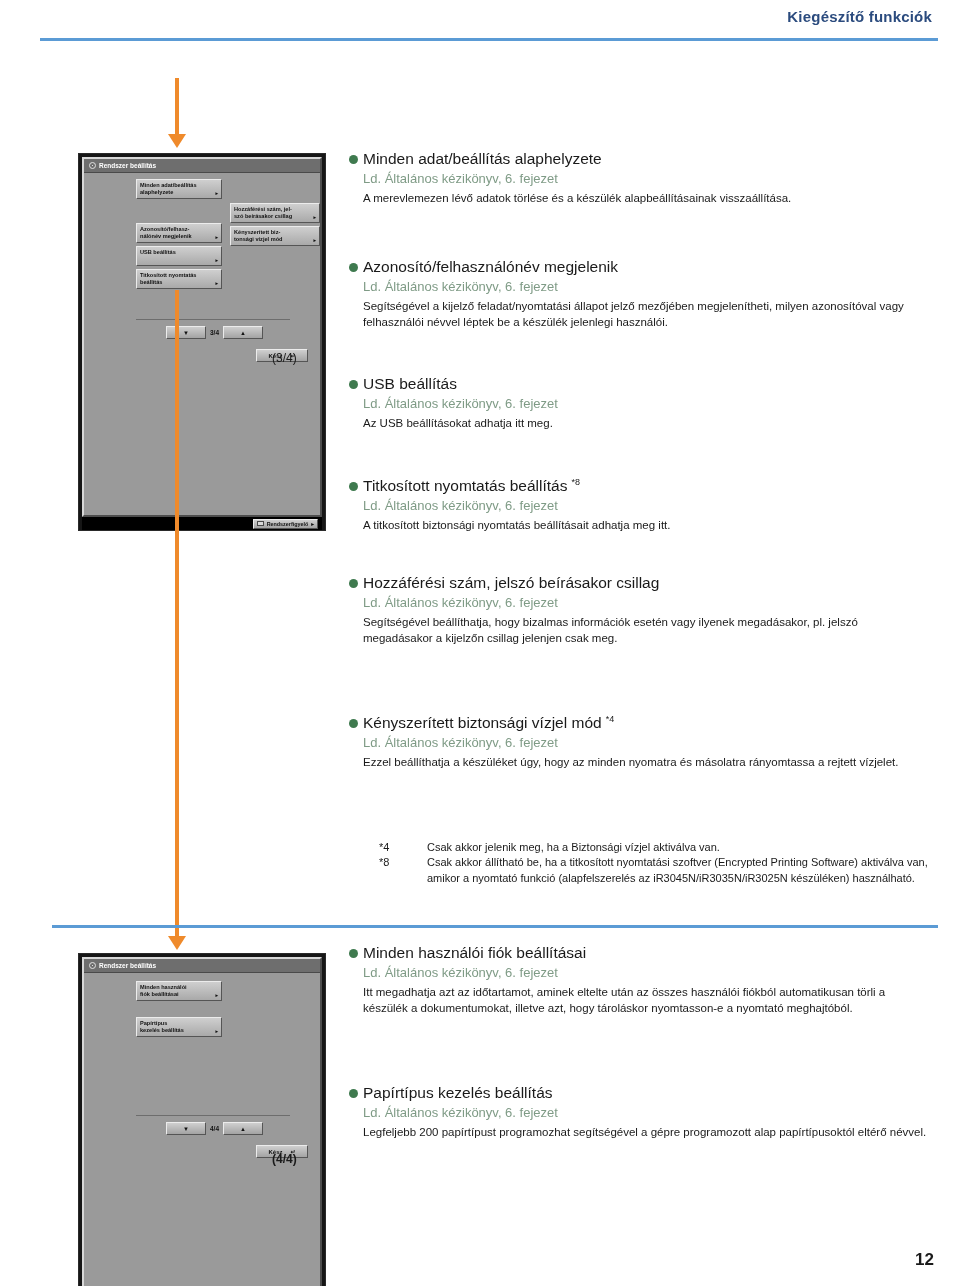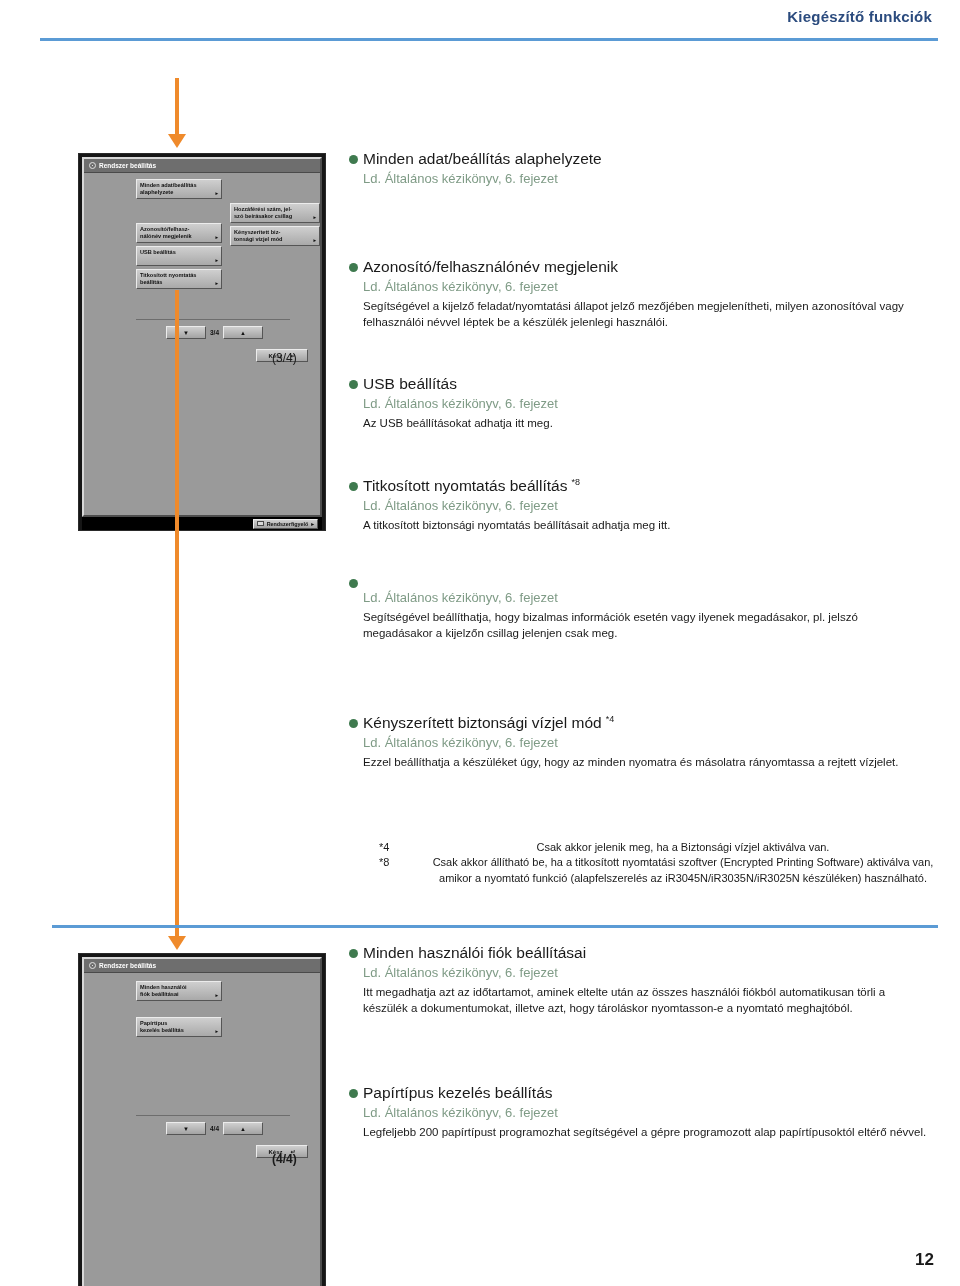--- a/index.html
+++ b/index.html
@@ -169,21 +169,21 @@
   }
   .sec-desc {
     font-size:11.5px; color:#1a1a1a; line-height:1.42;
     margin-left:14px;
   }
 
   
   .footnotes { position:absolute; left:379px; width:560px; }
   .fn-row { display:flex; font-size:11px; line-height:1.4; color:#1a1a1a; }
   .fn-mark { width:48px; flex:0 0 48px; }
-  .fn-text { flex:1;text-align:center; }
+  .fn-text { flex:1; }
 
   
   .pagenum {
     position:absolute; right:26px; bottom:16px;
     font-size:17px; font-weight:bold; color:#1a1a1a;
   }
 </style>
 </head>
 <body>
 
@@ -320,20 +320,21 @@
 </div>
 
 <div class="lcd-caption" style="left:272px; top:1152px;font-weight:bold;">(4/4)</div>
 
 <div class="sec" style="top:150px;">
   <div class="sec-title">
     <span class="bullet"></span>
     <span><span>Minden adat/beállítás alaphelyzete</span><span class="sup"></span></span>
   </div>
   <div class="sec-ref">Ld. Általános kézikönyv, 6. fejezet</div>
+  <div class="sec-desc">A merevlemezen lévő adatok törlése és a készülék alapbeállításainak visszaállítása.</div>
 </div>
 
 <div class="sec" style="top:258px;">
   <div class="sec-title">
     <span class="bullet"></span>
     <span><span>Azonosító/felhasználónév megjelenik</span><span class="sup"></span></span>
   </div>
   <div class="sec-ref">Ld. Általános kézikönyv, 6. fejezet</div>
   <div class="sec-desc">Segítségével a kijelző feladat/nyomtatási állapot jelző mezőjében megjelenítheti, milyen azonosítóval vagy felhasználói névvel léptek be a készülék jelenlegi használói.</div>
 </div>
@@ -352,20 +353,21 @@
     <span class="bullet"></span>
     <span><span>Titkosított nyomtatás beállítás</span><span class="sup">*8</span></span>
   </div>
   <div class="sec-ref">Ld. Általános kézikönyv, 6. fejezet</div>
   <div class="sec-desc">A titkosított biztonsági nyomtatás beállításait adhatja meg itt.</div>
 </div>
 
 <div class="sec" style="top:574px;">
   <div class="sec-title">
     <span class="bullet"></span>
+    <span><span>Hozzáférési szám, jelszó beírásakor csillag</span><span class="sup"></span></span>
   </div>
   <div class="sec-ref">Ld. Általános kézikönyv, 6. fejezet</div>
   <div class="sec-desc">Segítségével beállíthatja, hogy bizalmas információk esetén vagy ilyenek megadásakor, pl. jelszó megadásakor a kijelzőn csillag jelenjen csak meg.</div>
 </div>
 
 <div class="sec" style="top:714px;">
   <div class="sec-title">
     <span class="bullet"></span>
     <span><span>Kényszerített biztonsági vízjel mód</span><span class="sup">*4</span></span>
   </div>

